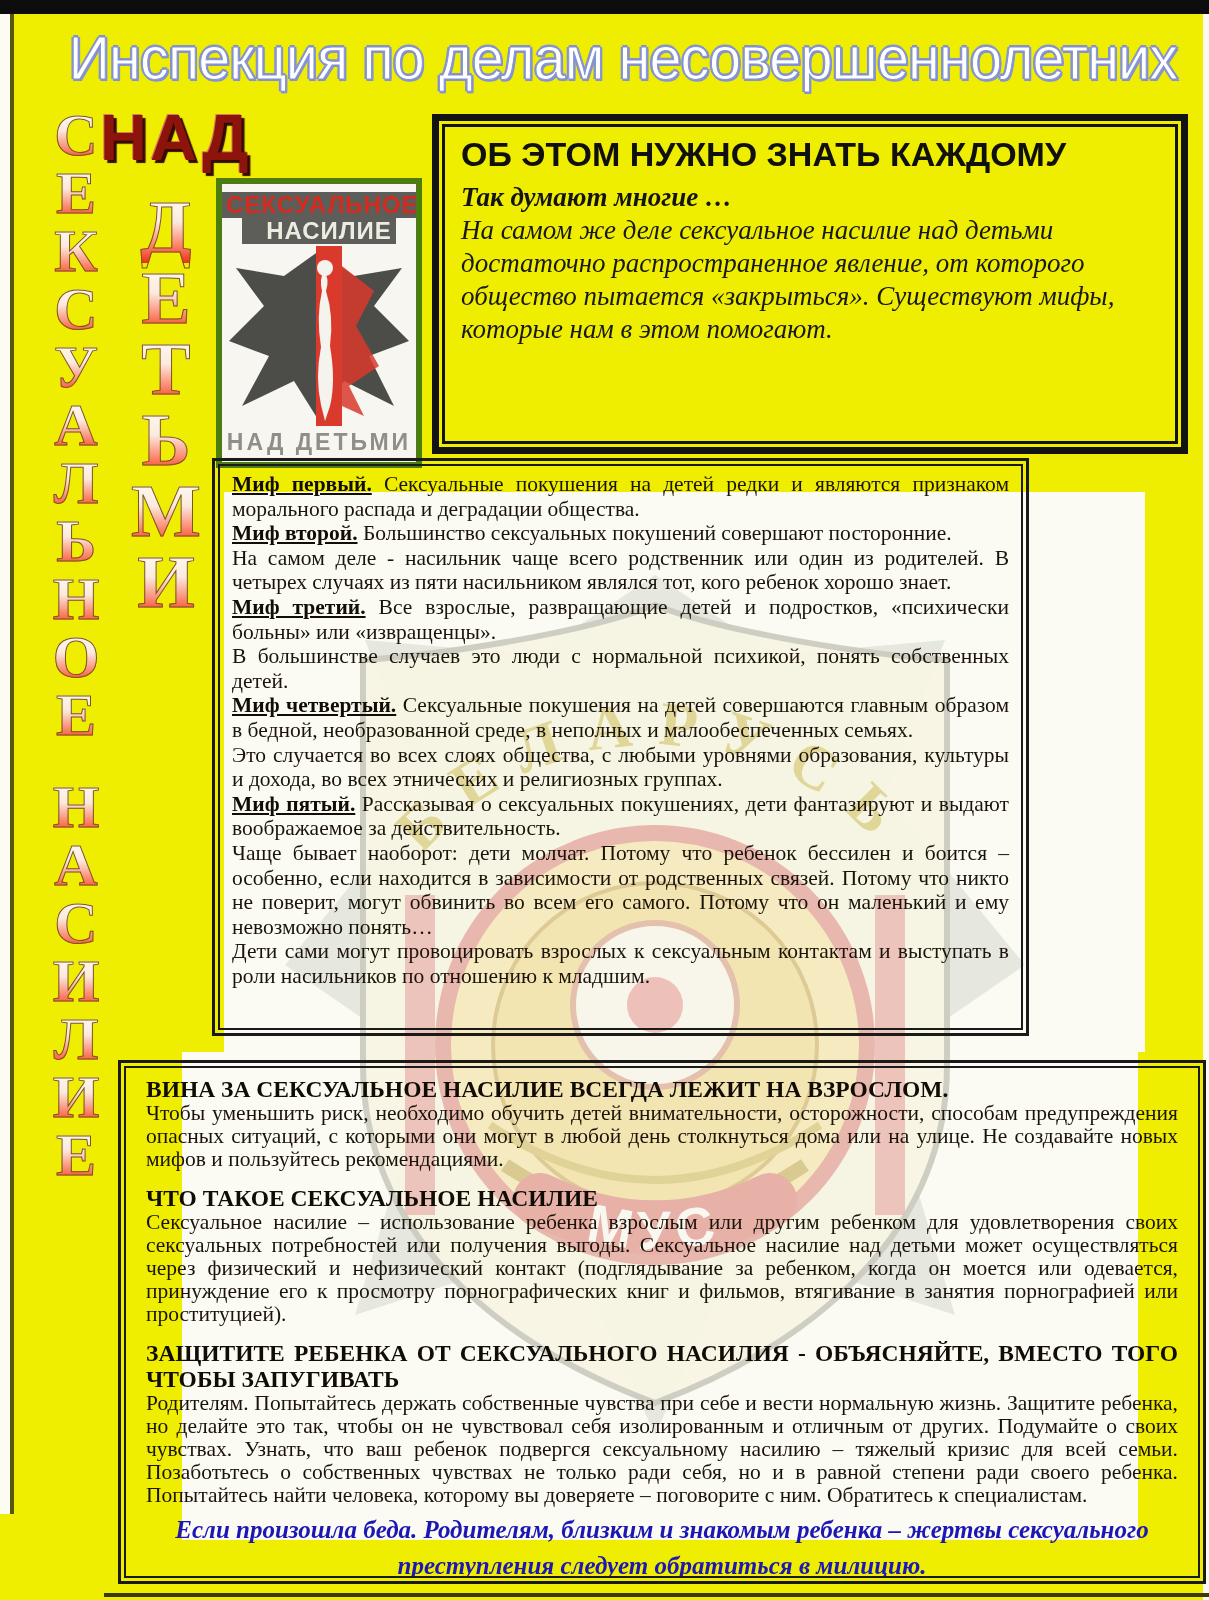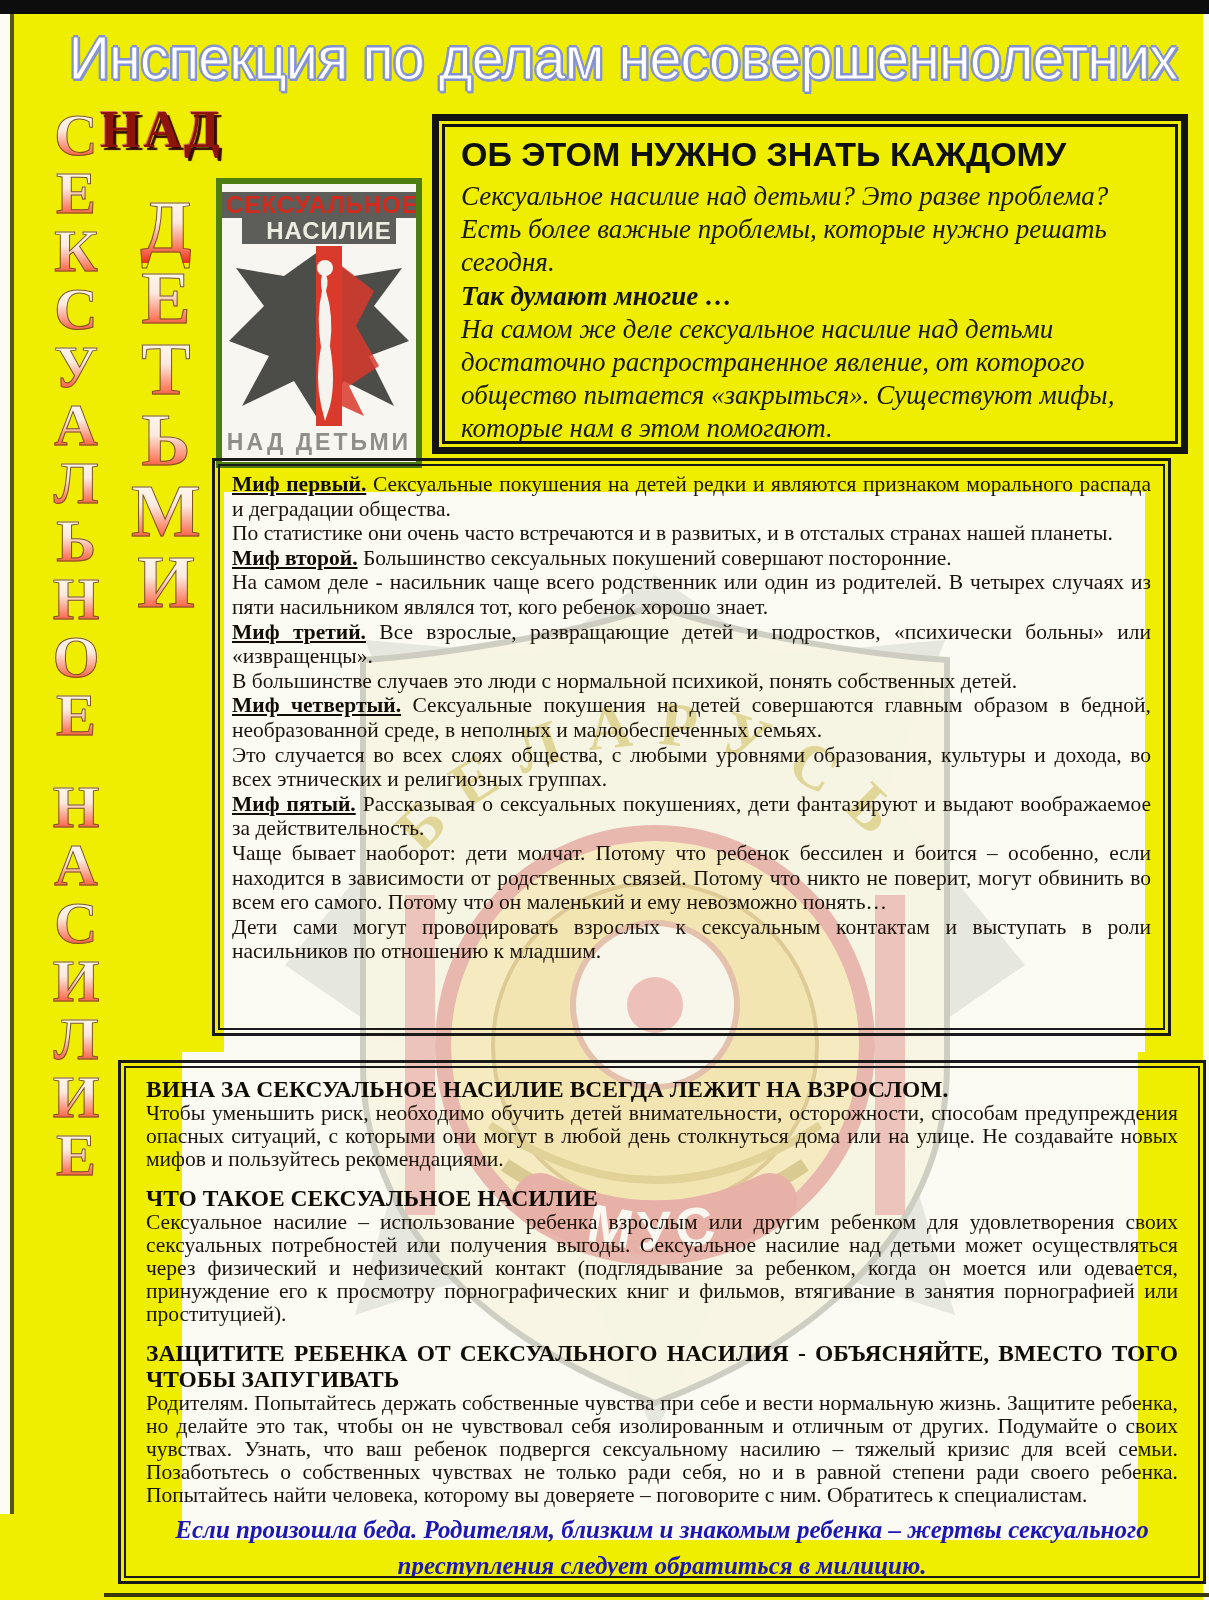--- a/index.html
+++ b/index.html
@@ -19,22 +19,22 @@
     text-shadow:-2px 0 0 #8492d2,2px 0 0 #8492d2,0 -2px 0 #8492d2,0 2px 0 #8492d2,2px 2px 0 #8492d2;
     -webkit-text-stroke:1px #8492d2;white-space:nowrap;}
 
   
   .wm-rect{position:absolute;background:#fbfbf4;z-index:1;}
   .wm-a{left:224px;top:492px;width:921px;height:560px;}
   .wm-b{left:182px;top:1052px;width:956px;height:488px;}
   .wm-badge{position:absolute;left:255px;top:545px;width:800px;height:920px;z-index:1;opacity:.5;}
 
   
-  .nad-word{position:absolute;left:100px;top:100px;z-index:3;font-family:Liberation Serif, serif;
-    font-weight:bold;font-size:52px;letter-spacing:3px;color:#8c140a;
+  .nad-word{position:absolute;left:100px;top:100px;z-index:3;font-family:Liberation Sans, sans-serif;
+    font-weight:bold;font-size:65px;letter-spacing:3px;color:#8c140a;
     text-shadow:3px 3px 1px #330a04,-1px -1px 0 #d8795a;}
   .vcol{position:absolute;display:flex;flex-direction:column;align-items:center;z-index:3;}
   .vcol-1{left:26px;top:106px;width:100px;}
   .vcol-2{left:116px;top:192px;width:100px;}
   .vletter{display:block;font-family:"Liberation Serif",serif;font-weight:bold;text-align:center;
     color:#ef5340;-webkit-text-stroke:1px #7a5516;}
   @supports ((-webkit-background-clip:text) or (background-clip:text)){
     .vletter{background:linear-gradient(180deg,#fffdf4 0%,#fbeade 42%,#fb7a60 78%,#ee2f1c 100%);
       -webkit-background-clip:text;background-clip:text;color:transparent;}
   }
@@ -56,21 +56,21 @@
   
   .intro-box{position:absolute;left:432px;top:114px;width:756px;height:340px;z-index:3;
     border:7px solid #131313;padding:3px;box-sizing:border-box;}
   .intro-inner{border:3px solid #131313;height:100%;box-sizing:border-box;padding:6px 16px;overflow:hidden;}
   .intro-heading{font-family:"Liberation Sans",sans-serif;font-weight:bold;font-size:34px;
     color:#101010;margin:2px 0 6px;}
   .intro-q,.intro-a{font-style:italic;font-size:27px;line-height:33px;color:#181818;margin:0;}
   .intro-emph{font-style:italic;font-weight:bold;font-size:27px;line-height:34px;color:#141414;margin:0;}
 
   
-  .myths-box{position:absolute;left:212px;top:458px;width:959px;height:578px;z-index:3;
+  .myths-box{position:absolute;left:212px;top:458px;width:817px;height:578px;z-index:3;
     border:3px solid #1a1a1a;padding:3px;box-sizing:border-box;background:transparent;}
   .myths-inner{border:2px solid #1a1a1a;height:100%;box-sizing:border-box;padding:6px 12px;overflow:hidden;}
   .myth-p{margin:0;font-size:21.5px;line-height:24.6px;text-align:justify;color:#1b130a;}
   .myth-lead{font-weight:bold;text-decoration:underline;color:#120c06;}
 
   
   .advice-box{position:absolute;left:118px;top:1060px;width:1088px;height:524px;z-index:3;
     border:3px solid #1a1a1a;padding:3px;box-sizing:border-box;}
   .advice-inner{border:2px solid #1a1a1a;height:100%;box-sizing:border-box;padding:8px 20px;overflow:hidden;}
   .section-heading{font-family:"Liberation Serif",serif;font-weight:bold;font-size:23.5px;
@@ -165,30 +165,28 @@
       <polygon points="118,20 150,45 132,80 155,120 125,140 140,170 118,160" fill="#d93a2c" opacity="0.85"></polygon>
       <path d="M100,25 q6,8 2,20 q8,25 4,55 q6,35 0,60 l-5,15 l-4,-16 q-6,-28 0,-58 q-5,-30 1,-56 q-3,-12 2,-20 Z" fill="#f4f3ee"></path>
       <circle cx="101" cy="22" r="8" fill="#f4f3ee"></circle>
     </svg>
     <div class="mp-footer">НАД ДЕТЬМИ</div>
   </div>
 
   <div class="intro-box">
     <div class="intro-inner">
       <div class="intro-heading">ОБ ЭТОМ НУЖНО ЗНАТЬ КАЖДОМУ</div>
-      <p class="intro-q">Сексуальное насилие над детьми?  Это разве проблема? Есть более важные проблемы, которые нужно решать сегодня.</p>
       <p class="intro-emph">Так думают многие …</p>
       <p class="intro-a">На самом же деле сексуальное насилие над детьми достаточно распространенное явление, от которого общество пытается «закрыться». Существуют мифы, которые нам в этом помогают.</p>
     </div>
   </div>
 
   <div class="myths-box">
     <div class="myths-inner" id="myths-list">
         <p class="myth-p"><span class="myth-lead">Миф первый.</span> Сексуальные покушения на детей редки и являются признаком морального распада и деградации общества.</p>
-        <p class="myth-p">По статистике они очень часто встречаются и в развитых, и в отсталых странах нашей планеты.</p>
         <p class="myth-p"><span class="myth-lead">Миф второй.</span> Большинство сексуальных покушений совершают посторонние.</p>
         <p class="myth-p">На самом деле  - насильник чаще всего родственник или один из родителей. В четырех случаях из пяти насильником являлся тот, кого ребенок хорошо знает.</p>
         <p class="myth-p"><span class="myth-lead">Миф третий.</span> Все взрослые, развращающие детей и подростков, «психически больны»  или «извращенцы».</p>
         <p class="myth-p">В большинстве случаев это люди с нормальной психикой, понять собственных детей.</p>
         <p class="myth-p"><span class="myth-lead">Миф четвертый.</span> Сексуальные покушения на детей совершаются главным образом в бедной, необразованной среде, в неполных и малообеспеченных семьях.</p>
         <p class="myth-p">Это случается во всех слоях общества, с любыми уровнями образования, культуры и дохода, во всех этнических  и религиозных группах.</p>
         <p class="myth-p"><span class="myth-lead">Миф пятый.</span> Рассказывая о сексуальных покушениях, дети фантазируют и  выдают воображаемое  за действительность.</p>
         <p class="myth-p">Чаще бывает наоборот: дети молчат. Потому что ребенок бессилен и боится – особенно, если находится в зависимости от родственных связей. Потому что никто не поверит, могут обвинить во всем его самого. Потому что он маленький и ему невозможно понять…</p>
         <p class="myth-p">Дети сами могут провоцировать взрослых к сексуальным контактам и выступать в роли насильников по отношению к младшим.</p>
       </div>

